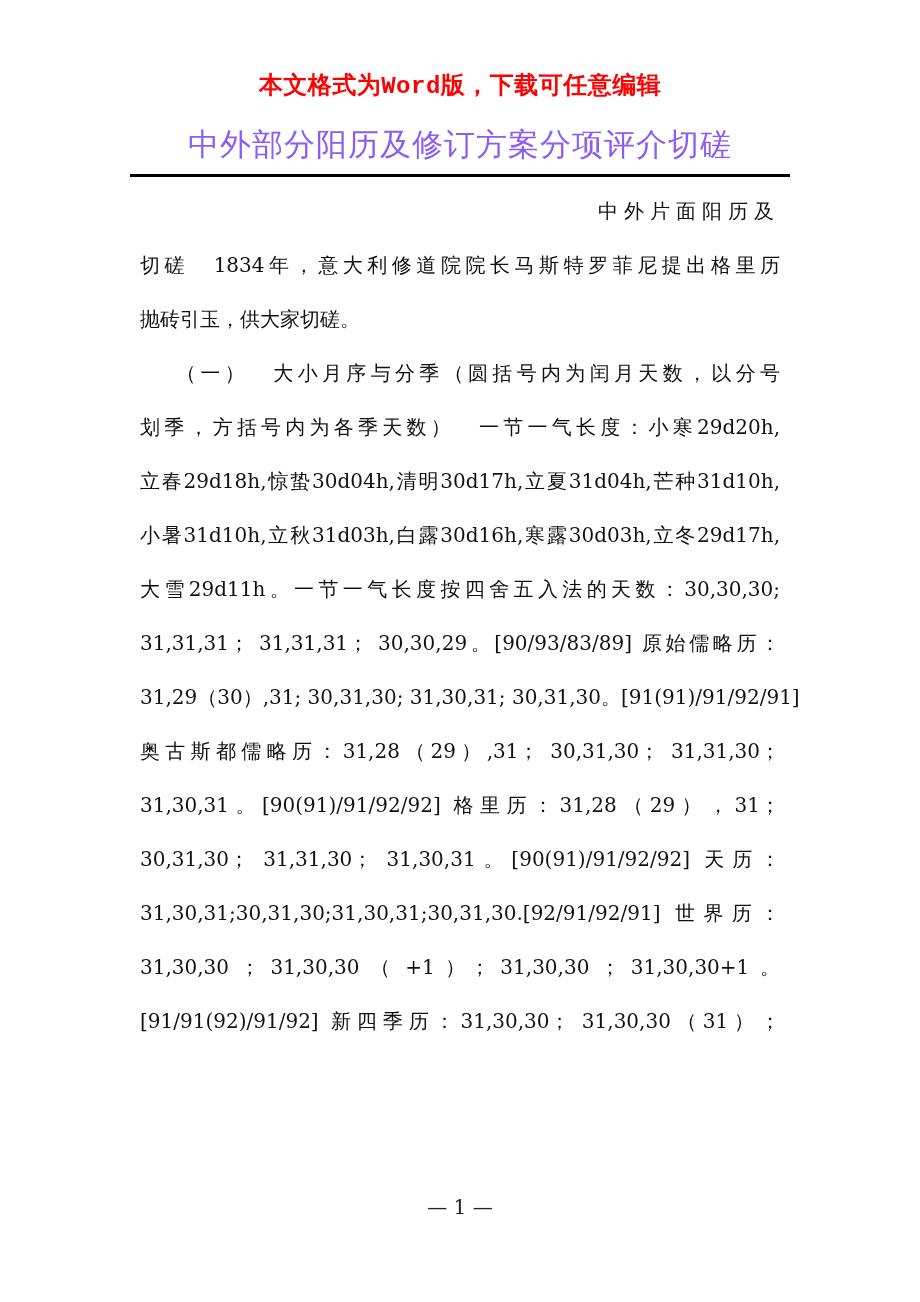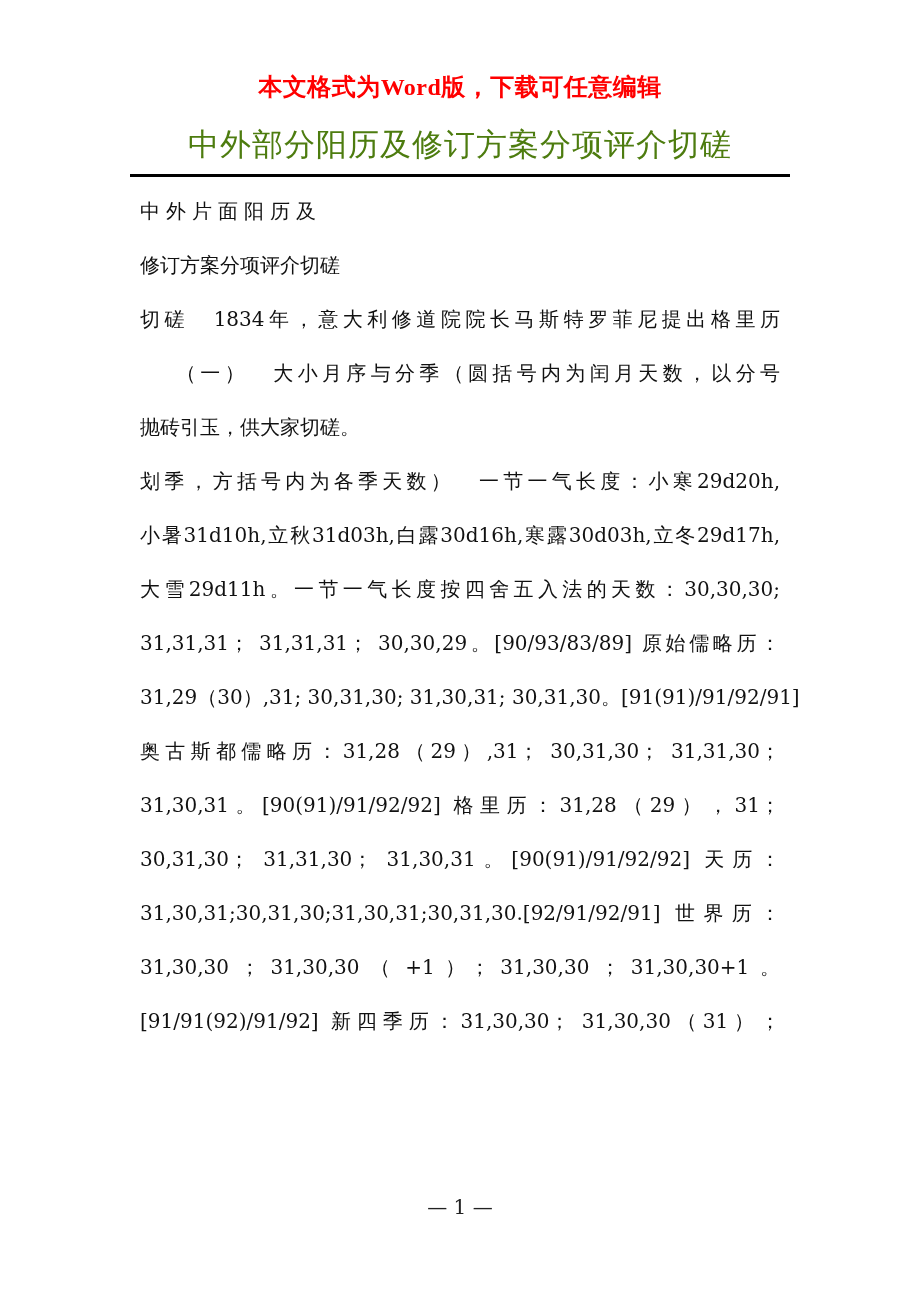--- a/index.html
+++ b/index.html
@@ -1,60 +1,60 @@
 <!DOCTYPE html>
 <html><head>
   <meta charset="utf-8">
   <style>
     html, body { margin: 0; padding: 0; background: #ffffff; }
     body { width: 920px; height: 1302px; position: relative; overflow: hidden; }
     .page { position: absolute; left: 0; top: 0; width: 920px; height: 1302px; background: #fff; }
     .banner {
       position: absolute; left: 0; top: 70px; width: 920px; text-align: center;
-      font-family: Liberation Serif, serif; font-weight: bold; font-size: 24px;
+      font-family: Liberation Mono, monospace; font-weight: bold; font-size: 24px;
       line-height: 34px; letter-spacing: 0.5px;
     }
     .doc-title {
       position: absolute; left: 0; top: 122px; width: 920px; text-align: center;
       font-family: "DejaVu Sans", sans-serif; font-size: 31px; line-height: 44px;
       letter-spacing: 1px;
     }
     .rule {
       position: absolute; left: 130px; top: 174px; width: 660px; height: 3px; background: #000;
     }
     .body {
       position: absolute; left: 140px; top: 184px; width: 640px;
       font-family: "DejaVu Serif", serif; font-size: 20px; color: #111;
     }
     .line {
       height: 54px; line-height: 54px; white-space: nowrap; overflow: visible;
     }
-    .line.right { letter-spacing: 6px; }
+    .line.right { text-align: right; letter-spacing: 6px; }
     .line.justify { text-align: justify; text-align-last: justify; }
     .line.indent { padding-left: 36px; }
     .footer {
       position: absolute; left: 0; top: 1192px; width: 920px; text-align: center;
       font-family: "DejaVu Serif", serif; font-size: 20px; color: #222; line-height: 30px;
     }
   </style>
 </head>
 <body>
 
 <div class="page">
   <div class="banner" style="color:#ff0000;">本文格式为Word版，下载可任意编辑</div>
-  <div class="doc-title" style="color:#4d7c0f;">中外部分阳历及修订方案分项评介切磋</div>
+  <div class="doc-title" style="color:#8b5cf6;">中外部分阳历及修订方案分项评介切磋</div>
   <div class="rule"></div>
 
   <div class="body">
     <div class="line right">中外片面阳历及</div>
-    <div class="line">修订方案分项评介切磋</div>
     <div class="line justify">切磋　1834年，意大利修道院院长马斯特罗菲尼提出格里历</div>
+    <div class="line">抛砖引玉，供大家切磋。</div>
     <div class="line justify indent">（一）　大小月序与分季（圆括号内为闰月天数，以分号</div>
-    <div class="line">抛砖引玉，供大家切磋。</div>
     <div class="line justify">划季，方括号内为各季天数）　一节一气长度：小寒29d20h,</div>
+    <div class="line justify">立春29d18h,惊蛰30d04h,清明30d17h,立夏31d04h,芒种31d10h,</div>
     <div class="line justify">小暑31d10h,立秋31d03h,白露30d16h,寒露30d03h,立冬29d17h,</div>
     <div class="line justify">大雪29d11h。一节一气长度按四舍五入法的天数：30,30,30;</div>
     <div class="line justify">31,31,31； 31,31,31； 30,30,29。[90/93/83/89]  原始儒略历：</div>
     <div class="line justify">31,29（30）,31; 30,31,30; 31,30,31; 30,31,30。[91(91)/91/92/91]</div>
     <div class="line justify">奥古斯都儒略历：31,28（29）,31； 30,31,30； 31,31,30；</div>
     <div class="line justify">31,30,31。[90(91)/91/92/92]  格里历：31,28（29），31；</div>
     <div class="line justify">30,31,30； 31,31,30； 31,30,31。[90(91)/91/92/92]  天历：</div>
     <div class="line justify">31,30,31;30,31,30;31,30,31;30,31,30.[92/91/92/91]  世界历：</div>
     <div class="line justify">31,30,30 ； 31,30,30 （ +1 ）； 31,30,30 ； 31,30,30+1 。</div>
     <div class="line justify">[91/91(92)/91/92]  新四季历：31,30,30； 31,30,30（31）；</div>

